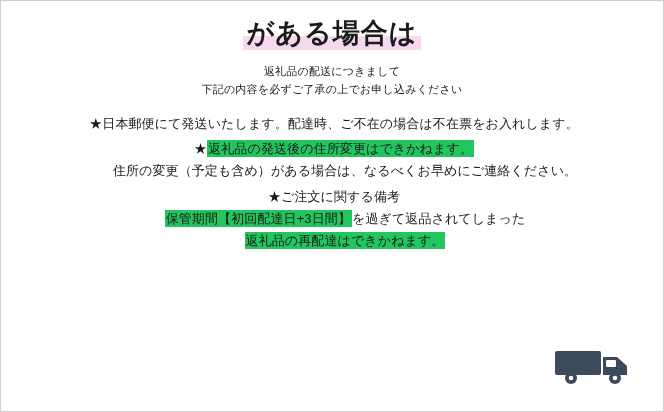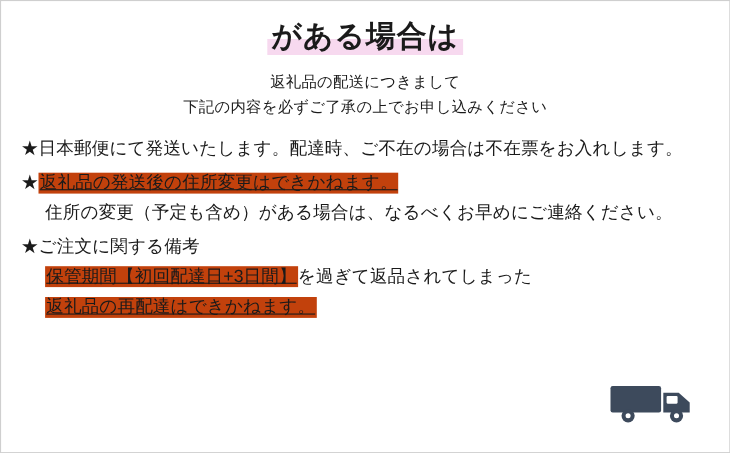--- a/index.html
+++ b/index.html
@@ -28,42 +28,42 @@
   .title {
     display: inline-block;
     font-size: 27px;
     font-weight: bold;
     letter-spacing: 1px;
     background: linear-gradient(transparent 58%, #f7d9ef 58%, #f7d9ef 96%, transparent 96%);
     padding: 0 4px;
   }
   .subtitle {
     text-align: center;
-    font-size: 14px;
+    font-size: 11px;
     margin-top: 12px;
     line-height: 1.62;
     letter-spacing: 0.2px;
   }
   .body {
     margin-top: 14px;
     padding: 0 14px 0 18px;
   }
   .block {
     margin-bottom: 3px;
   }
   .line {
-    font-size: 16px;
+    font-size: 13px;
     line-height: 1.72;
     letter-spacing: 0.1px;
     white-space: nowrap;
+    text-align: center;
   }
   .line .hl {
-    background: #c2410c;
+    background: #22c55e;
     padding: 1px 1px;
-    text-decoration: underline;
   }
   .indent {
     padding-left: 22px;
   }
   .truck {
     position: absolute;
     right: 24px;
     bottom: 24px;
     width: 86px;
     height: 52px;

